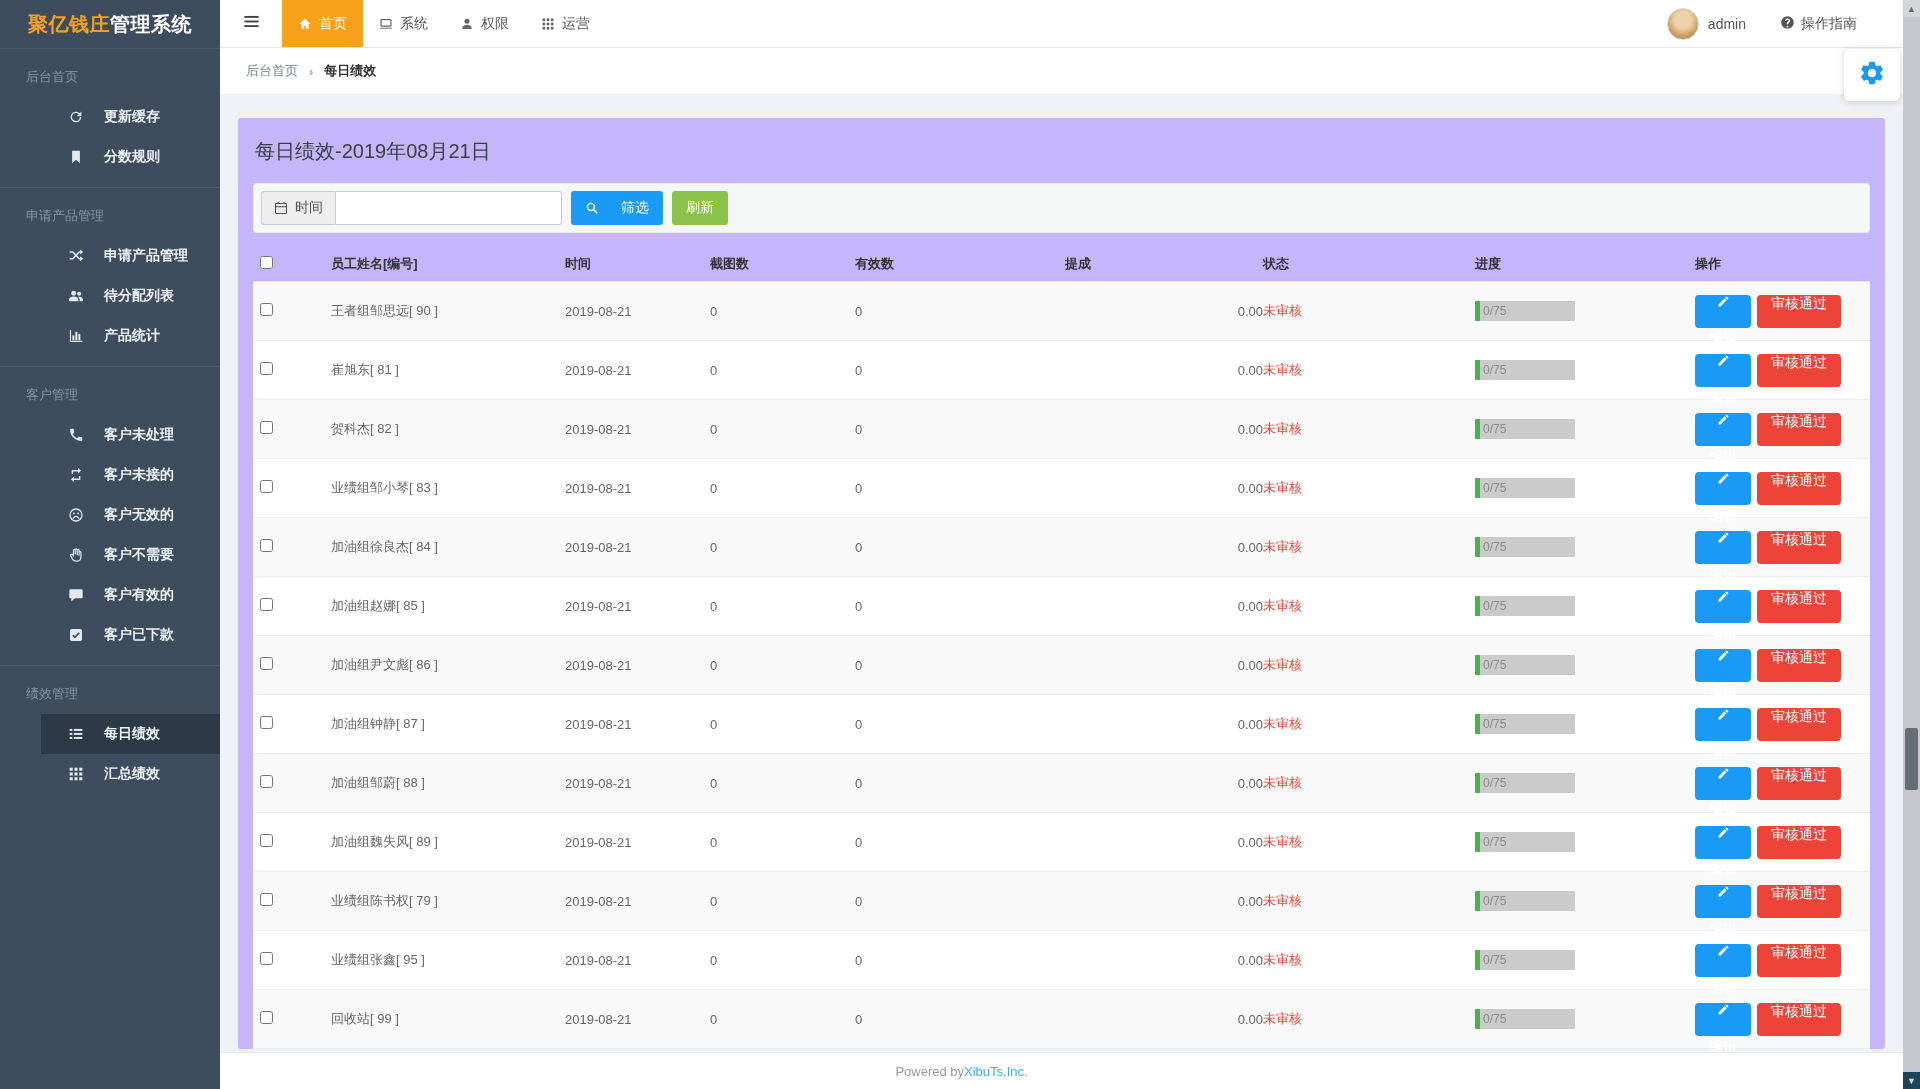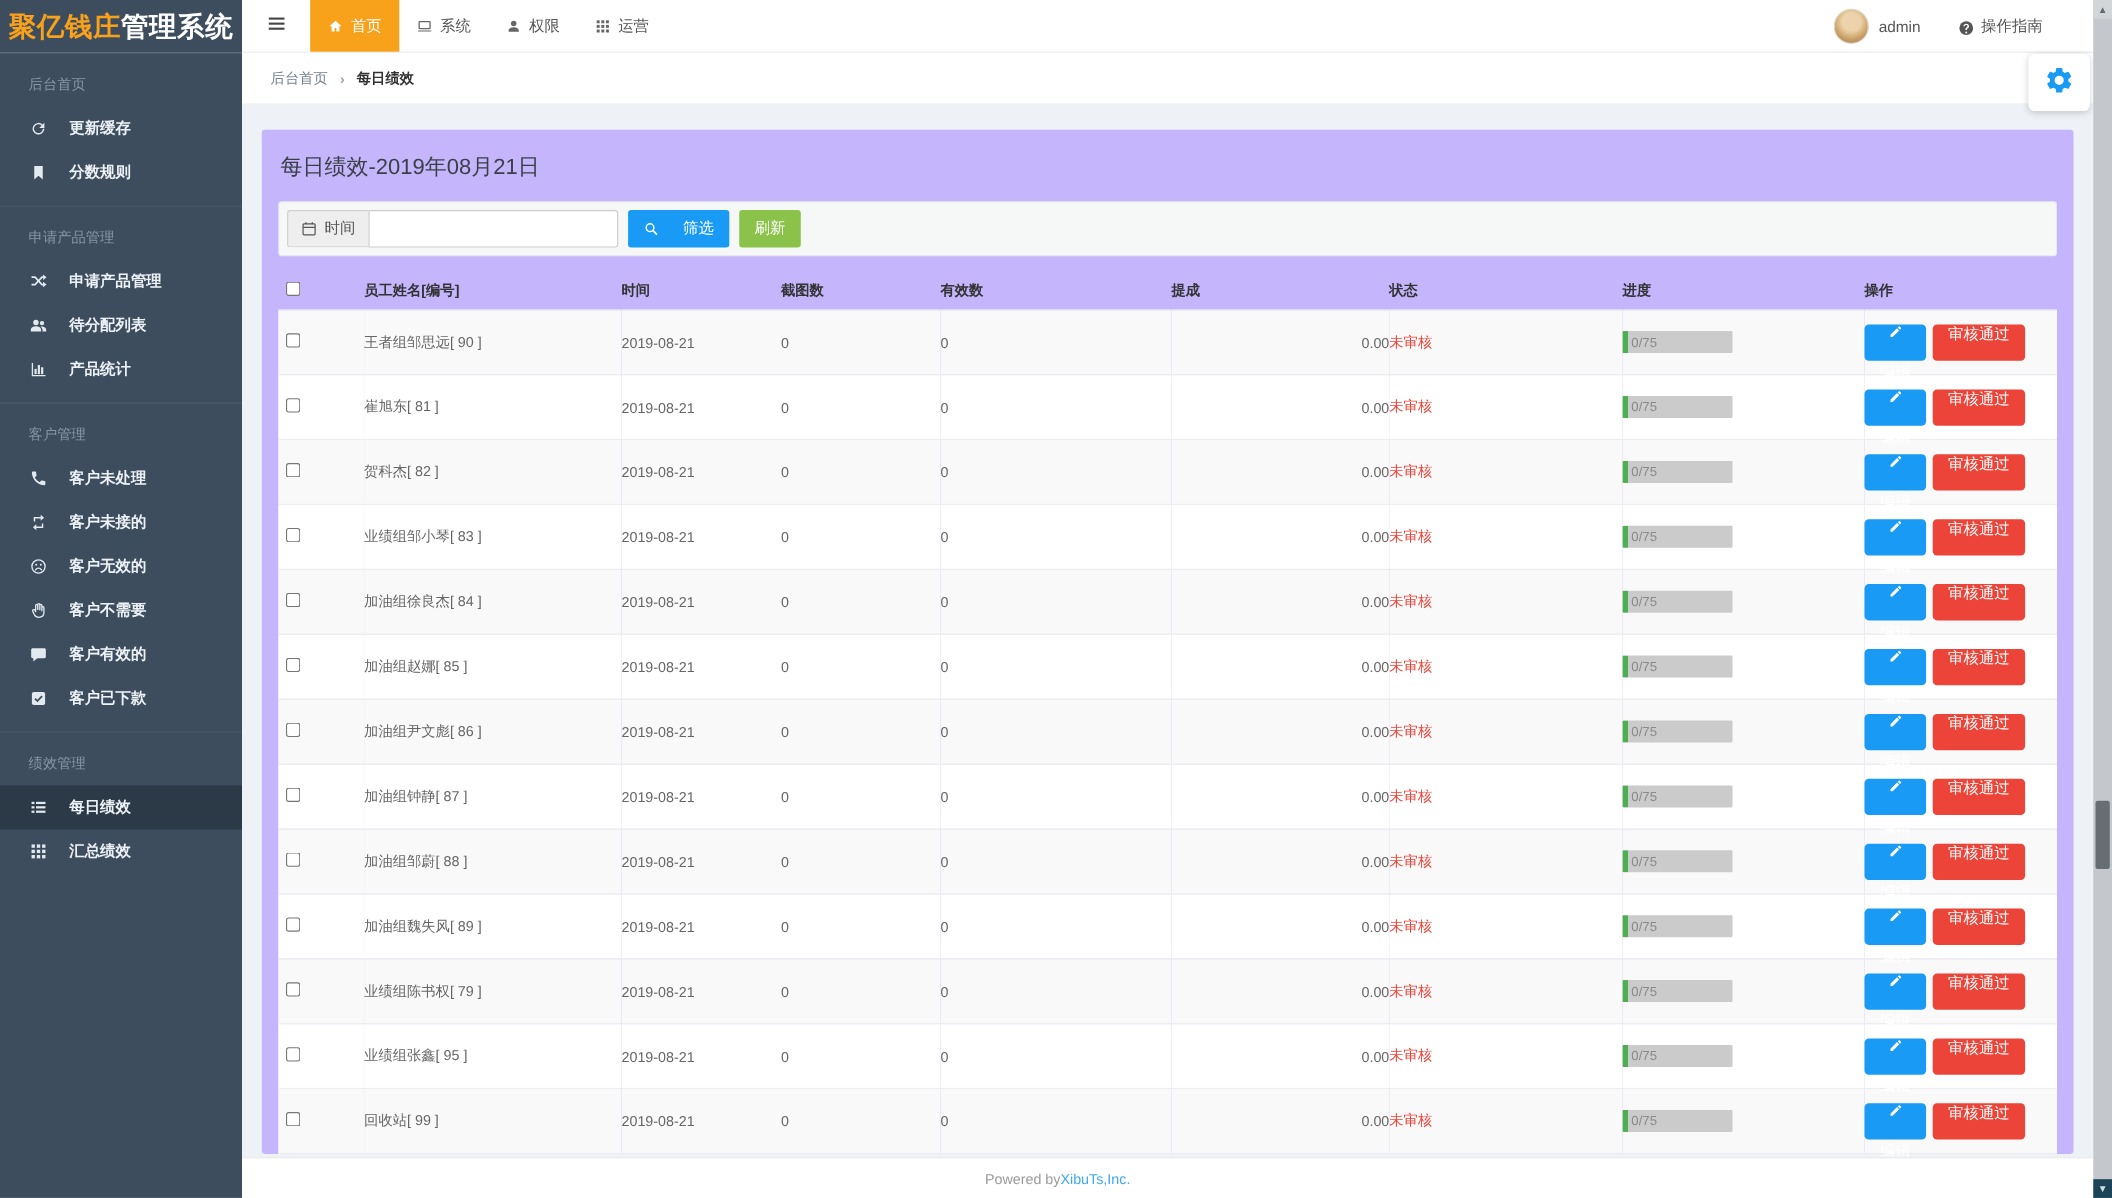--- a/index.html
+++ b/index.html
@@ -1,43 +1,43 @@
 <!DOCTYPE html>
 <html style="--orange: #f8a11b; --sidebar-dark: #3d4d5e; --blue: #189af5; --green: #8bc34a; --red: #ec4438; --pgreen: #4caf50; --link: #3da8f5;"><head>
 <meta charset="utf-8">
 <style>
   html,body{margin:0;padding:0;background:#eef1f6;}
   .screen{position:relative;width:1920px;height:1089px;overflow:hidden;
     font-family:"Liberation Sans","DejaVu Sans",sans-serif;background:#eef1f6;}
 
   
   .navbar{position:absolute;top:0;left:0;right:17px;height:48px;background:#fff;display:flex;}
-  .logo{width:220px;height:48px;background:var(--sidebar-dark);color:#fff;font-size:25px;font-weight:bold;
+  .logo{width:220px;height:48px;background:var(--sidebar-dark);color:#fff;font-size:20px;font-weight:bold;
     display:flex;align-items:center;justify-content:center;letter-spacing:.5px;flex:none;}
   .logo .hl{color:var(--orange);}
   .nav-body{flex:1;display:flex;align-items:stretch;border-bottom:1px solid #e6e6e6;box-sizing:border-box;}
   .hamburger{width:62px;display:flex;align-items:center;justify-content:center;color:#444;cursor:pointer;}
   .nav-tabs{display:flex;}
   .nav-tab{display:flex;align-items:center;gap:7px;padding:0 16px;font-size:14px;color:#555;cursor:pointer;}
   .nav-tab .nicon{display:flex;color:#666;}
   .nav-tab.active{background:var(--orange);color:#fff;}
   .nav-tab.active .nicon{color:#fff;}
   .nav-right{margin-left:auto;display:flex;align-items:center;gap:34px;padding-right:46px;}
   .nav-user{display:flex;align-items:center;gap:9px;font-size:14px;color:#555;cursor:pointer;}
   .avatar{width:30px;height:30px;border-radius:50%;border:1px solid #e0d6c6;
     background:radial-gradient(circle at 50% 36%,#ecd3ab 0 34%,#d2ab72 58%,#96713f 100%);}
-  .nav-guide{display:flex;align-items:flex-end;gap:6px;font-size:14px;color:#555;cursor:pointer;}
+  .nav-guide{display:flex;align-items:flex-start;gap:6px;font-size:14px;color:#555;cursor:pointer;}
   .nav-guide .nicon{display:flex;color:#555;}
 
   
   .sidebar{position:absolute;top:48px;left:0;bottom:0;width:220px;background:var(--sidebar-dark);}
   .side-section{border-top:1px solid rgba(255,255,255,.08);padding:4px 0 10px;}
   .side-label{color:#8795a5;font-size:13px;padding:15px 26px 11px;}
   .side-item{display:flex;align-items:center;gap:19px;padding:11px 26px;color:#ecf1f5;font-size:14px;
-    font-weight:bold;cursor:pointer;}
+    font-weight:bold;cursor:pointer;margin-left:41px;}
   .side-item .sicon{width:18px;display:flex;justify-content:center;color:#e2e9ef;flex:none;}
   .side-item.active{background:#2c3947;}
 
   
   .content{position:absolute;left:220px;top:48px;right:17px;bottom:0;}
   .breadcrumb-bar{height:46px;background:#fff;display:flex;align-items:center;gap:11px;padding:0 26px;font-size:13px;}
   .crumb-home{color:#76838f;cursor:pointer;}
   .crumb-sep{color:#99a3ad;font-size:13px;font-weight:bold;}
   .crumb-current{color:#333;font-weight:bold;}
   .settings-fab{position:absolute;top:1px;right:3px;width:56px;height:52px;background:#fff;border-radius:6px;

